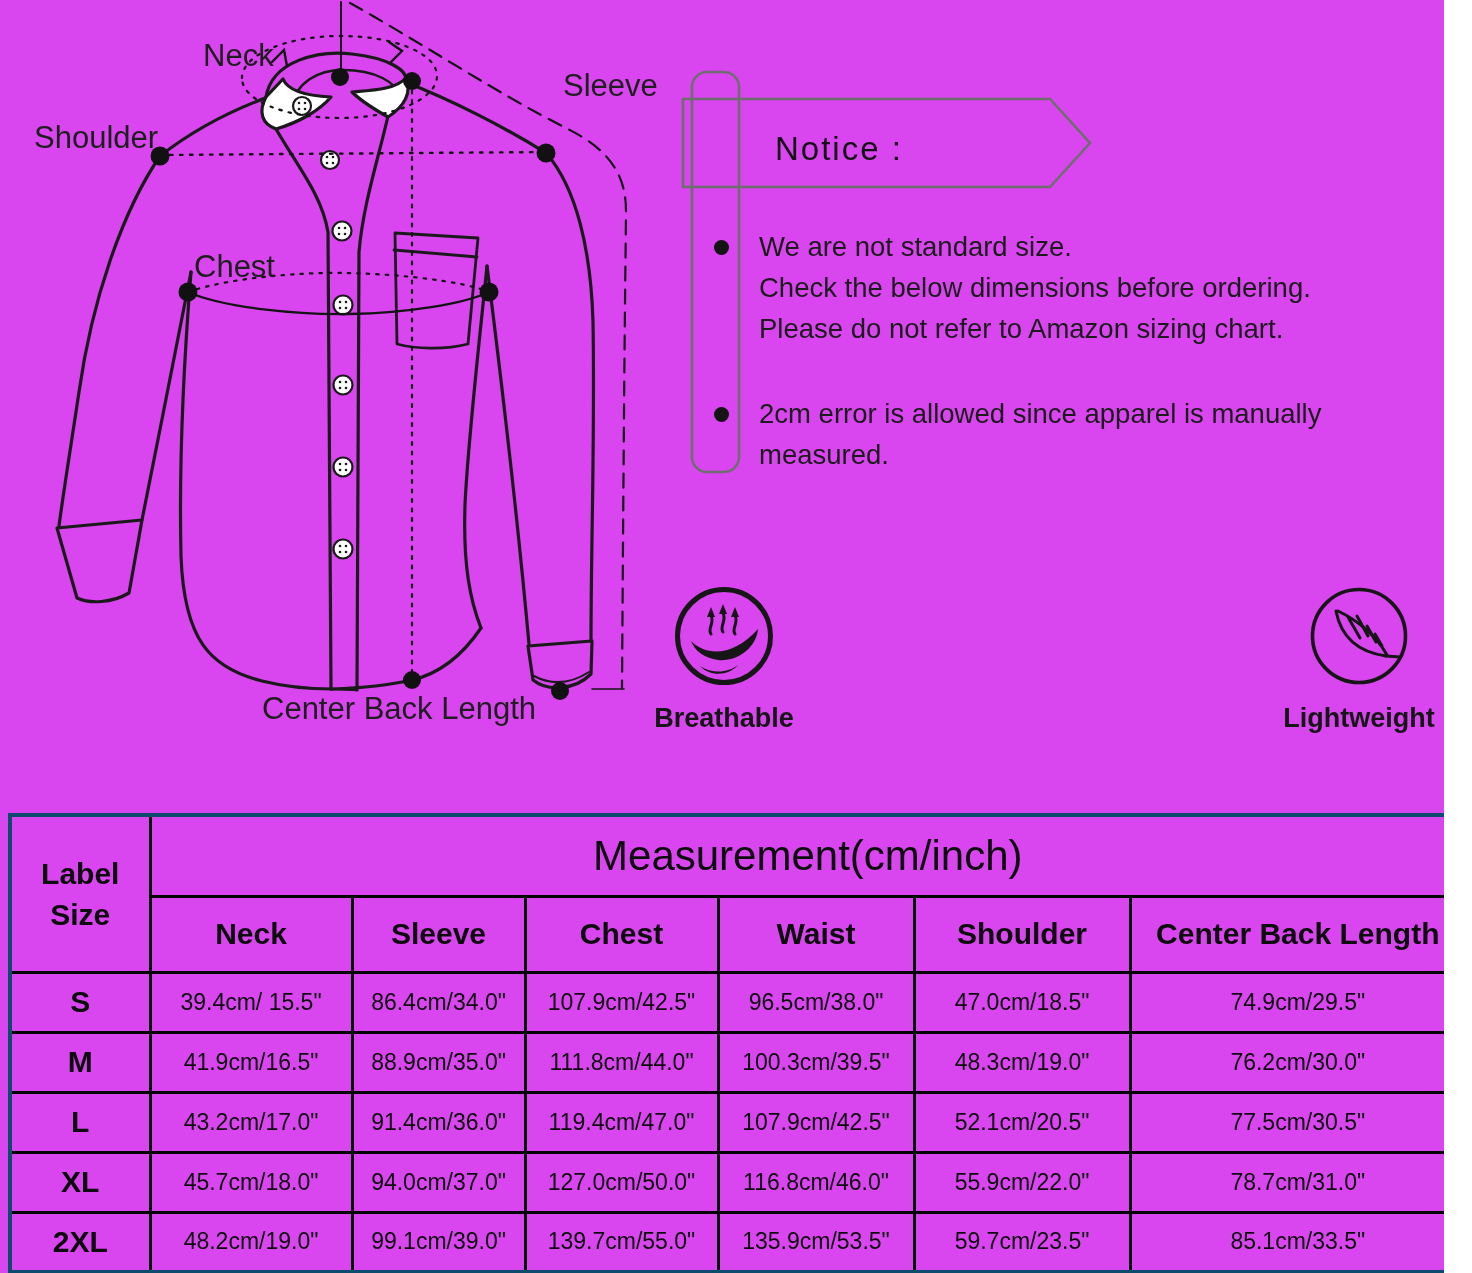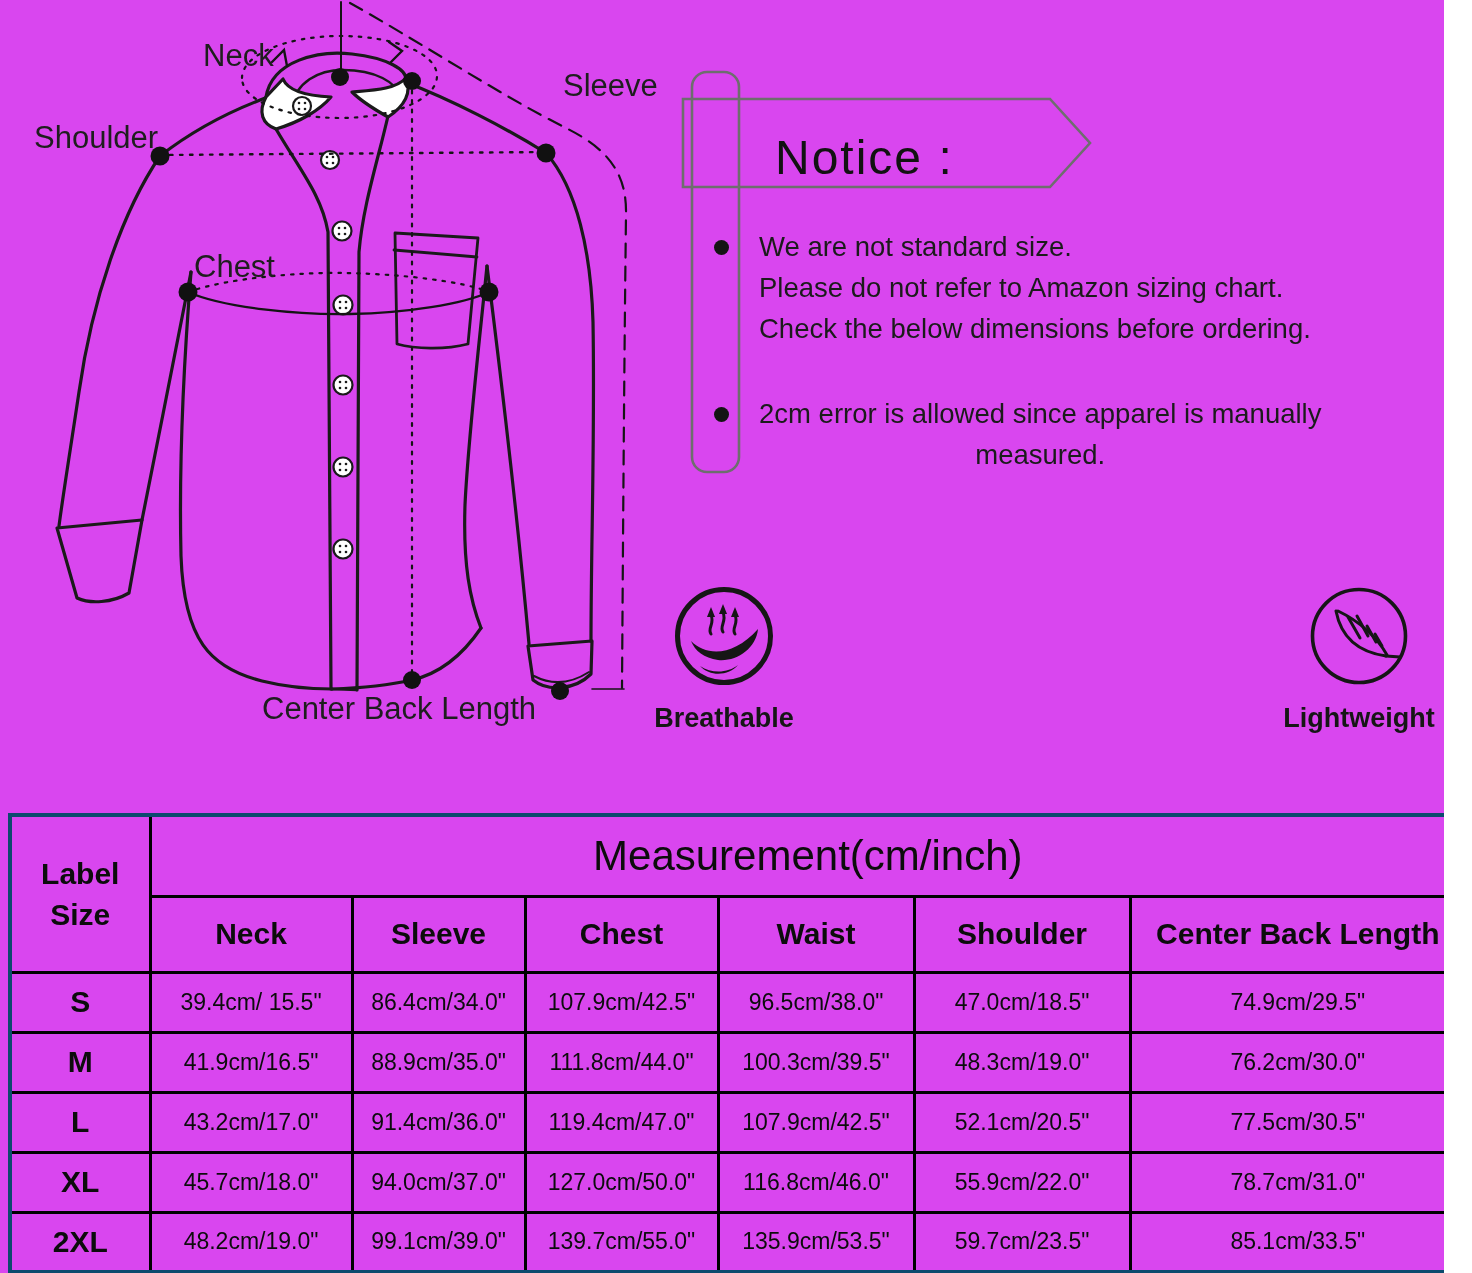--- a/index.html
+++ b/index.html
@@ -6,24 +6,24 @@
   .canvas{position:relative;width:1444px;height:1273px;background:#d946ef;overflow:hidden;
           font-family:"Liberation Sans",sans-serif;color:#151515;}
   svg text{font-family:"Liberation Sans",sans-serif;}
 
   
   #shirt{position:absolute;left:0;top:0;}
   .diag-label{font-size:31px;fill:#1e1e1e;}
 
   
   #notice-shapes{position:absolute;left:660px;top:60px;}
-  .notice-title{position:absolute;left:775px;top:130px;font-size:48px;letter-spacing:2px;color:#121212;}
+  .notice-title{position:absolute;left:775px;top:130px;font-size:33px;letter-spacing:2px;color:#121212;}
   .bullets{position:absolute;left:714px;top:226px;width:710px;}
   .bullet{display:flex;align-items:flex-start;}
-  .bullet + .bullet{margin-top:44px;text-align:center;}
+  .bullet + .bullet{margin-top:44px;}
   .bdot{flex:0 0 15px;height:15px;border-radius:50%;background:#141414;margin:14px 30px 0 0;}
   .blines{font-size:27.5px;line-height:41px;color:#1b1b1b;}
 
   
   .feature{position:absolute;top:584px;transform:translateX(-50%);text-align:center;width:300px;font-weight:bold;}
   .flabel{margin-top:11px;font-size:27px;color:#161616;}
 
   
   #size-table{position:absolute;left:8px;top:813px;width:1456px;border-collapse:collapse;
               table-layout:fixed;border:4px solid #0c4a6e;}
@@ -147,22 +147,22 @@
     <rect x="32" y="12" width="47" height="400" rx="15" fill="none" stroke="#6e6e6e" stroke-width="2.6"></rect>
     <polygon points="23,39 390,39 430,83 390,127 23,127" fill="none" stroke="#6e6e6e" stroke-width="2.6"></polygon>
   </svg>
   <div class="notice-title">Notice :</div>
 
   <div class="bullets">
     <div class="bullet">
       <span class="bdot"></span>
       <div class="blines">
         <div>We are not standard size.</div>
+        <div>Check the below dimensions before ordering.</div>
         <div>Please do not refer to Amazon sizing chart.</div>
-        <div>Check the below dimensions before ordering.</div>
       </div>
     </div>
     <div class="bullet">
       <span class="bdot"></span>
       <div class="blines">
         <div>2cm error is allowed since apparel is manually</div>
         <div>measured.</div>
       </div>
     </div>
   </div>

